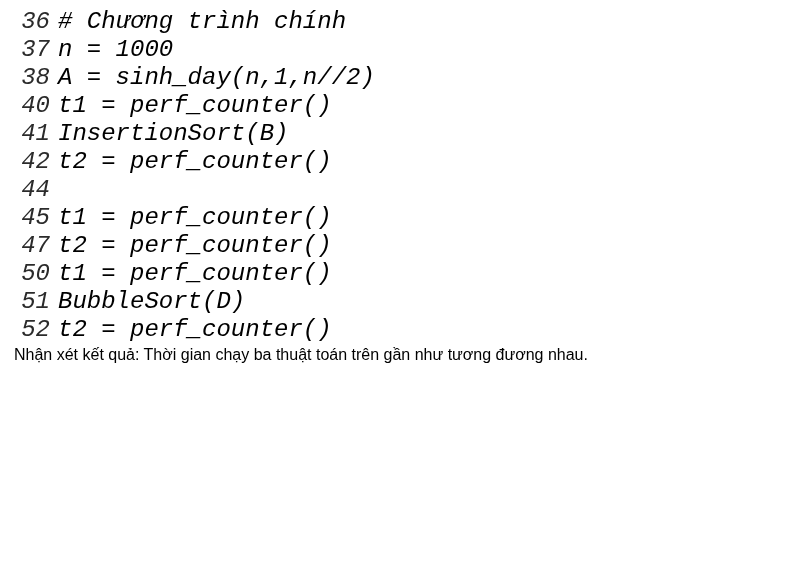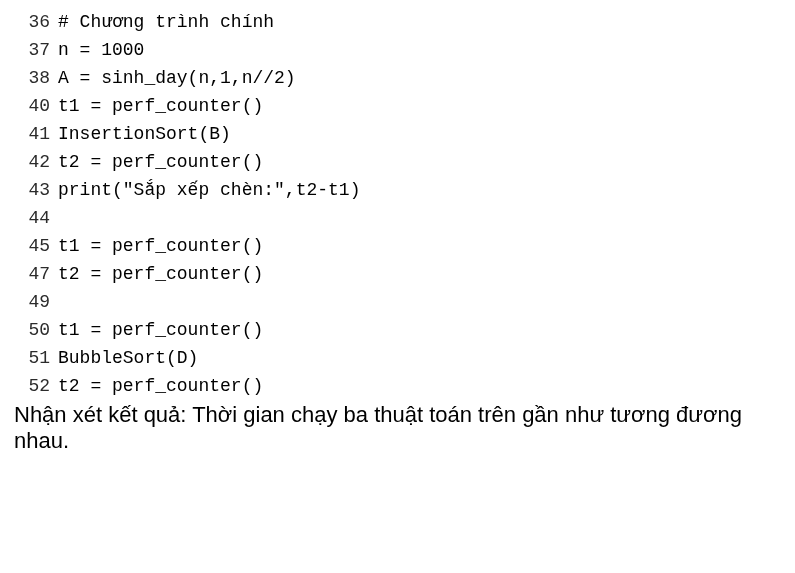--- a/index.html
+++ b/index.html
@@ -6,61 +6,60 @@
     margin: 0;
     padding: 8px 14px;
     background: #ffffff;
     font-family: "Segoe UI", Arial, sans-serif;
     color: #000;
     width: 795px;
     box-sizing: border-box;
   }
   .code-block {
     font-family: "Courier New", Consolas, monospace;
-    font-size: 18px;
+    font-size: 24px;
     line-height: 28px;
     color: #000;
+    font-style: italic;
   }
   .code-line {
     display: flex;
     align-items: baseline;
     min-height: 28px;
     white-space: pre;
   }
   .ln {
     width: 36px;
     text-align: right;
     color: #2b2b2b;
     flex: 0 0 36px;
     padding-right: 8px;
     font-family: "Courier New", Consolas, monospace;
   }
   .code-text {
     flex: 1 1 auto;
   }
   .footer-note {
     font-family: "Segoe UI", Arial, sans-serif;
-    font-size: 22px;
+    font-size: 16px;
     color: #000;
     margin-top: 2px;
   }
 </style>
 </head>
 <body>
 
 <div class="code-block" id="code-block">
     <div class="code-line"><span class="ln">36</span><span class="code-text"># Chương trình chính</span></div>
     <div class="code-line"><span class="ln">37</span><span class="code-text">n = 1000</span></div>
     <div class="code-line"><span class="ln">38</span><span class="code-text">A = sinh_day(n,1,n//2)</span></div>
     <div class="code-line"><span class="ln">40</span><span class="code-text">t1 = perf_counter()</span></div>
     <div class="code-line"><span class="ln">41</span><span class="code-text">InsertionSort(B)</span></div>
     <div class="code-line"><span class="ln">42</span><span class="code-text">t2 = perf_counter()</span></div>
-    <div class="code-line"><span class="ln">43</span><span class="code-text">print("Sắp xếp chèn:",t2-t1)</span></div>
     <div class="code-line"><span class="ln">44</span><span class="code-text"></span></div>
     <div class="code-line"><span class="ln">45</span><span class="code-text">t1 = perf_counter()</span></div>
     <div class="code-line"><span class="ln">47</span><span class="code-text">t2 = perf_counter()</span></div>
-    <div class="code-line"><span class="ln">49</span><span class="code-text"></span></div>
     <div class="code-line"><span class="ln">50</span><span class="code-text">t1 = perf_counter()</span></div>
     <div class="code-line"><span class="ln">51</span><span class="code-text">BubbleSort(D)</span></div>
     <div class="code-line"><span class="ln">52</span><span class="code-text">t2 = perf_counter()</span></div>
   </div>
 
 <div class="footer-note">Nhận xét kết quả: Thời gian chạy ba thuật toán trên gần như tương đương nhau.</div>
 
 </body></html>

